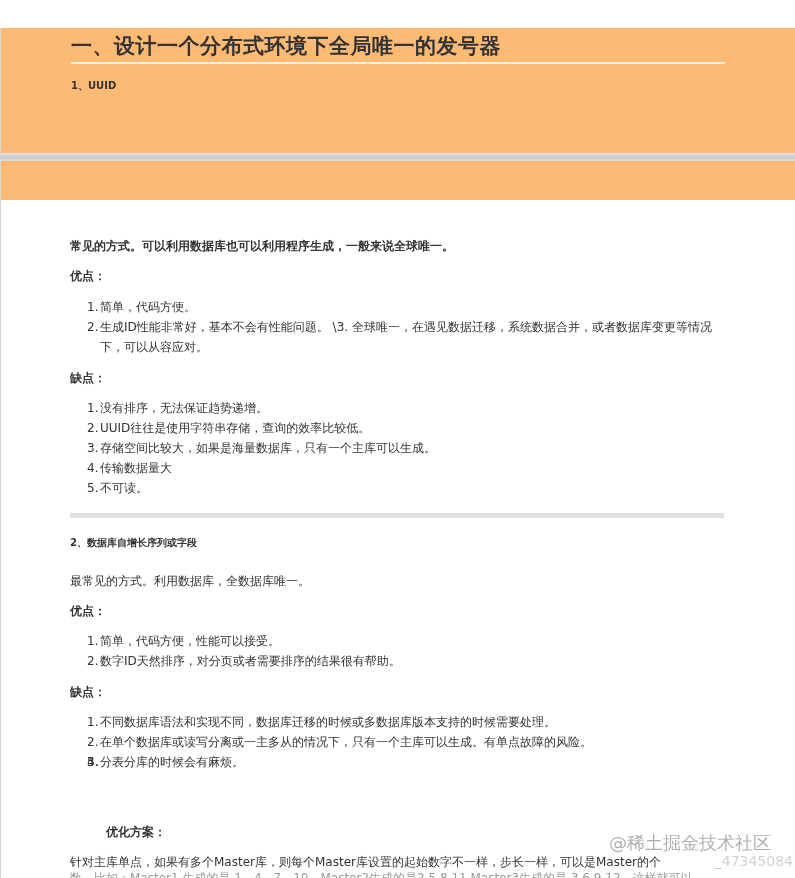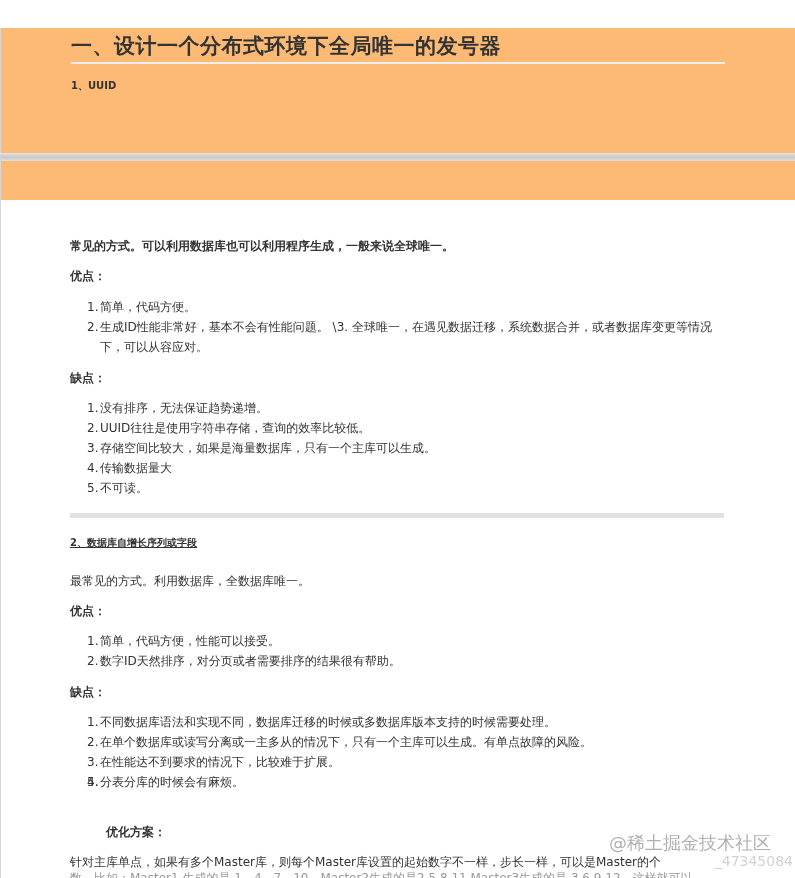--- a/index.html
+++ b/index.html
@@ -88,32 +88,32 @@
 <ol class="list" style="top:398px;">
   <li><span class="num">1.</span><span>没有排序，无法保证趋势递增。</span></li>
   <li><span class="num">2.</span><span>UUID往往是使用字符串存储，查询的效率比较低。</span></li>
   <li><span class="num">3.</span><span>存储空间比较大，如果是海量数据库，只有一个主库可以生成。</span></li>
   <li><span class="num">4.</span><span>传输数据量大</span></li>
   <li><span class="num">5.</span><span>不可读。</span></li>
 </ol>
 
 <div class="section-rule"></div>
 
-<div class="h2" style="top:536px;text-decoration:underline;">2、数据库自增长序列或字段</div>
+<div class="h2" style="top:536px;">2、数据库自增长序列或字段</div>
 <div class="p" style="top:571px;">最常见的方式。利用数据库，全数据库唯一。</div>
 <div class="p label" style="top:601px;">优点：</div>
 <ol class="list" style="top:631px;">
   <li><span class="num">1.</span><span>简单，代码方便，性能可以接受。</span></li>
   <li><span class="num">2.</span><span>数字ID天然排序，对分页或者需要排序的结果很有帮助。</span></li>
 </ol>
 <div class="p label" style="top:682px;">缺点：</div>
 <ol class="list" style="top:712px;">
   <li><span class="num">1.</span><span>不同数据库语法和实现不同，数据库迁移的时候或多数据库版本支持的时候需要处理。</span></li>
   <li><span class="num">2.</span><span>在单个数据库或读写分离或一主多从的情况下，只有一个主库可以生成。有单点故障的风险。</span></li>
-  <li><span class="num">3.</span><span>在性能达不到要求的情况下，比较难于扩展。</span></li>
+  <li><span class="num">3.</span></li>
   <li><span class="num">4.</span></li>
   <li><span class="num">5.</span><span>分表分库的时候会有麻烦。</span></li>
 </ol>
 <div class="p label" style="top:822px;margin-left:36px;">优化方案：</div>
 <div class="p" style="top:852px;">针对主库单点，如果有多个Master库，则每个Master库设置的起始数字不一样，步长一样，可以是Master的个</div>
 <div class="cutoff">数。比如：Master1 生成的是 1，4，7，10，Master2生成的是2,5,8,11 Master3生成的是 3,6,9,12。这样就可以</div>
 
 <div class="watermark">@稀土掘金技术社区</div>
 <div class="watermark-sub">_47345084</div>
 

